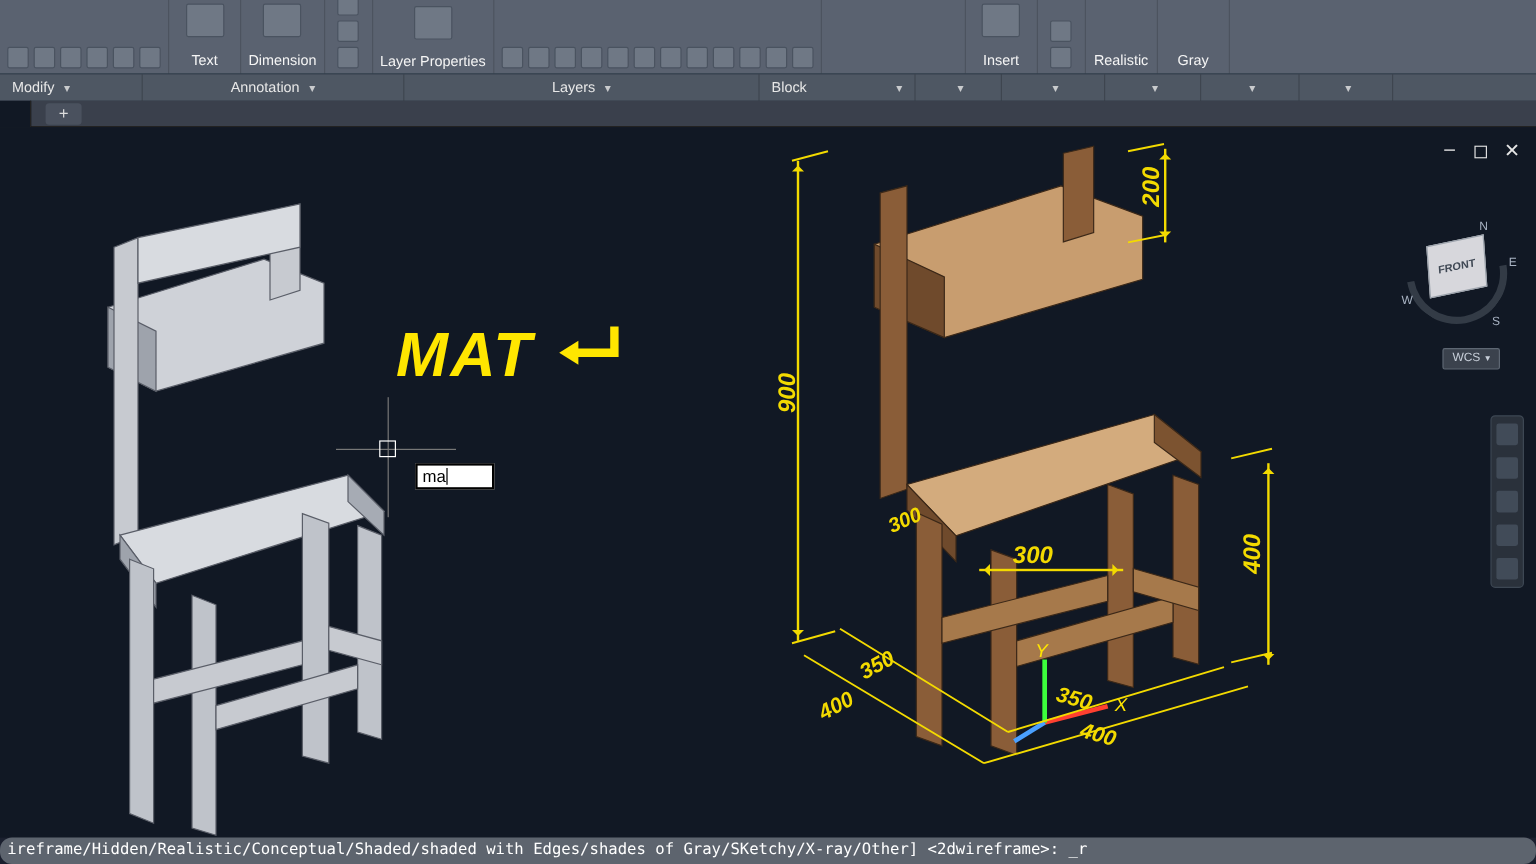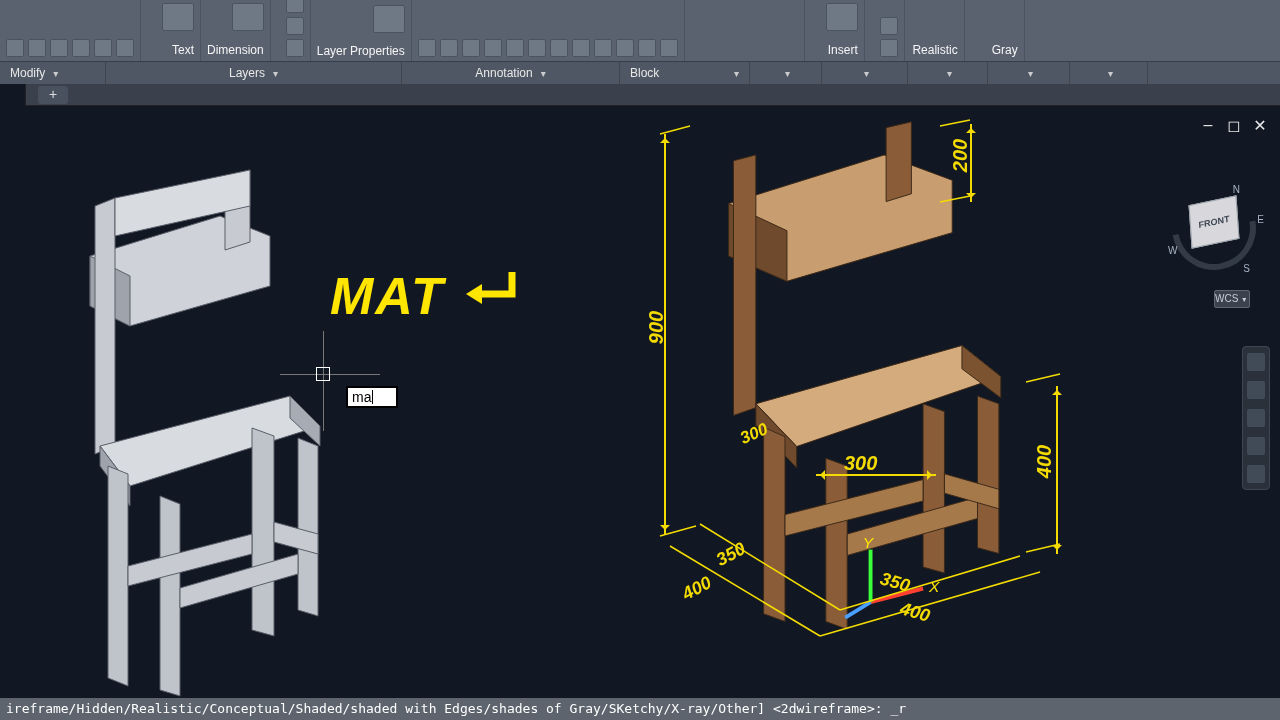--- a/index.html
+++ b/index.html
@@ -1,20 +1,20 @@
 <!DOCTYPE html>
 <html><head>
 <meta charset="utf-8">
 <style>
   * { margin: 0; padding: 0; box-sizing: border-box; font-family: "Segoe UI", Arial, sans-serif; }
   body { width: 1280px; height: 720px; background: #1a1f2e; overflow: hidden; position: relative; }
 
   
   .ribbon { background: #5a6270; height: 62px; display: flex; color: #fff; font-size: 12px; border-bottom: 1px solid #33404c; }
-  .rgrp { display: flex; flex-direction: column; align-items: flex-end; justify-content: flex-end; padding: 2px 6px 4px 6px; gap: 12px; min-width: 60px; border-right: 1px solid rgba(0,0,0,.15); }
+  .rgrp { display: flex; flex-direction: column; align-items: center; justify-content: flex-end; padding: 2px 6px 4px 6px; gap: 12px; min-width: 60px; border-right: 1px solid rgba(0,0,0,.15); }
   .rgrp .icons { display: flex; gap: 4px; flex-wrap: wrap; justify-content: center; }
   .rgrp .icon { width: 18px; height: 18px; background: #6f7885; border: 1px solid #4a5360; border-radius: 2px; }
   .rgrp .big  { width: 32px; height: 28px; background: #6f7885; border: 1px solid #4a5360; border-radius: 2px; }
   .rgrp .lbl  { font-size: 12px; color: #f5f5f5; white-space: nowrap; }
   .rgrp.wide { min-width: 100px; }
   .rgrp.xwide { min-width: 160px; }
 
   .panelbar { background: #4e5763; height: 22px; display: flex; color: #e8e8e8; font-size: 12px; }
   .plabel { padding: 3px 10px; border-right: 1px solid rgba(0,0,0,.2); display: flex; align-items: center; gap: 4px; }
   .plabel .dd::after { content: "▾"; font-size: 10px; margin-left: 4px; opacity:.8 }
@@ -31,36 +31,36 @@
   .wincontrols span { width: 16px; text-align: center; cursor: default; }
 
   
   .bigMAT { position: absolute; left: 330px; top: 160px; color: #ffe600; font-weight: 900; font-size: 52px; font-style: italic; letter-spacing: 2px; font-family: Arial Black, Arial, sans-serif; }
 
   
   .crosshair { position: absolute; left: 300px; top: 245px; width: 80px; height: 80px; }
   .crosshair .h { position:absolute; top:23px; left:-20px; width:100px; height:1px; background:#777;}
   .crosshair .v { position:absolute; left:23px; top:-20px; width:1px; height:100px; background:#777;}
   .crosshair .box { position:absolute; top:16px; left:16px; width:14px; height:14px; border:1px solid #fff;}
-  .cmdinput { position: absolute; left: 346px; top: 280px; width: 52px; height: 22px; background:#fff; border:2px solid #000; font: 14px monospace; padding:2px 4px; color:#000; display:flex; align-items:center;}
+  .cmdinput { position: absolute; left: 346px; top: 280px; width: 66px; height: 22px; background:#fff; border:2px solid #000; font: 14px monospace; padding:2px 4px; color:#000; display:flex; align-items:center;}
   .cmdinput .caret { display:inline-block; width:1px; height:14px; background:#000; margin-left:1px; animation: blink 1s steps(1) infinite;}
   @keyframes blink { 50% {opacity:0} }
 
   
-  .cmdline { position:absolute; left:0; right:0; bottom:0; height:22px; background:#5d646e; color:#fff; font:13px/22px Consolas, monospace; padding:0 6px; white-space:nowrap; overflow:hidden;}
+  .cmdline { position:absolute; left:0; right:0; bottom:0; height:22px; background:#5d646e; color:#fff; font:13px/22px Consolas, monospace; padding:0 6px; white-space:nowrap; overflow:hidden;border-radius:10px;}
 
   
   .navcube { position:absolute; right:24px; top:80px; width:84px; height:84px; }
   .navcube .face { position:absolute; left:18px; top:14px; width:48px; height:44px; background:#d7d7dc; transform: skewY(-8deg) rotate(-4deg); border:1px solid #9aa1aa; color:#3e4753; font-size:9px; font-weight:bold; display:flex; align-items:center; justify-content:center;}
   .navcube .ring { position:absolute; inset:0; border:6px solid #333b46; border-radius:50%; border-top-color:transparent; border-left-color:transparent; transform:rotate(35deg);}
   .navcube .lblN{position:absolute;top:-2px;right:16px;color:#a8b2c2;font-size:10px;}
   .navcube .lblS{position:absolute;bottom:-4px;right:6px;color:#a8b2c2;font-size:10px;}
   .navcube .lblW{position:absolute;bottom:14px;left:-4px;color:#a8b2c2;font-size:10px;}
   .navcube .lblE{position:absolute;top:28px;right:-8px;color:#a8b2c2;font-size:10px;}
-  .wcs { position:absolute; right:30px; top:184px; width:36px; height:18px; background:#3b424d; border:1px solid #5e6773; color:#c7ced8; font-size:10px; line-height:16px; text-align:left; border-radius:2px;}
+  .wcs { position:absolute; right:30px; top:184px; width:48px; height:18px; background:#3b424d; border:1px solid #5e6773; color:#c7ced8; font-size:10px; line-height:16px; text-align:center; border-radius:2px;}
   .wcs::after{content:"▾"; margin-left:4px; font-size:8px;}
 
   .navbar { position:absolute; right:10px; top:240px; width:28px; background:#2a313b; border:1px solid #3d4753; border-radius:4px; padding:6px 0; display:flex; flex-direction:column; gap:10px; align-items:center;}
   .navbar .nb { width:18px; height:18px; background:#414b58; border-radius:2px;}
 
   
   .dim { position:absolute; color:#f3da00; font: italic bold 20px "Arial Narrow", Arial; }
   .dimline { position:absolute; background:#f3da00; }
   .harrow::before,.harrow::after{content:"";position:absolute;top:-4px;border:5px solid transparent;}
   .harrow::before{left:-1px;border-right-color:#f3da00;}
@@ -137,30 +137,30 @@
   </div>
   <div class="rgrp">
       <div class="lbl">Realistic</div>
     </div>
   <div class="rgrp">
       <div class="lbl">Gray</div>
     </div>
 </div>
 
 <div class="panelbar">
-  <div class="plabel" style="width:106px">
+  <div class="plabel" style="width:119px">
       <span>Modify</span>
+      <span class="dd"></span>
+    </div>
+  <div class="plabel" style="width:218px;justify-content:center">
+      <span>Annotation</span>
       <span class="dd"></span>
     </div>
   <div class="plabel" style="width:296px;justify-content:center">
       <span>Layers</span>
-      <span class="dd"></span>
-    </div>
-  <div class="plabel" style="width:218px;justify-content:center">
-      <span>Annotation</span>
       <span class="dd"></span>
     </div>
   <div class="plabel" style="width:130px;justify-content:space-between">
       <span>Block</span>
       <span class="dd"></span>
     </div>
   <div class="plabel" style="width:72px;justify-content:center">
       <span class="dd"></span>
     </div>
   <div class="plabel" style="width:86px;justify-content:center">

